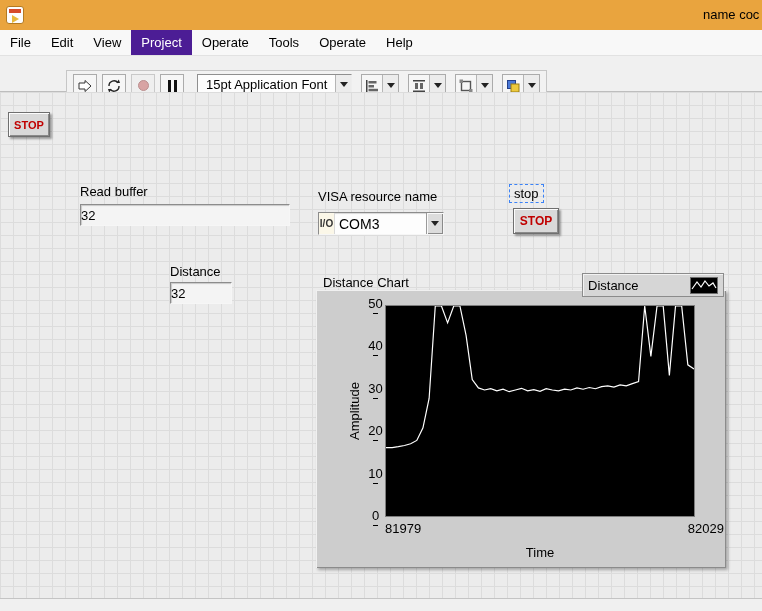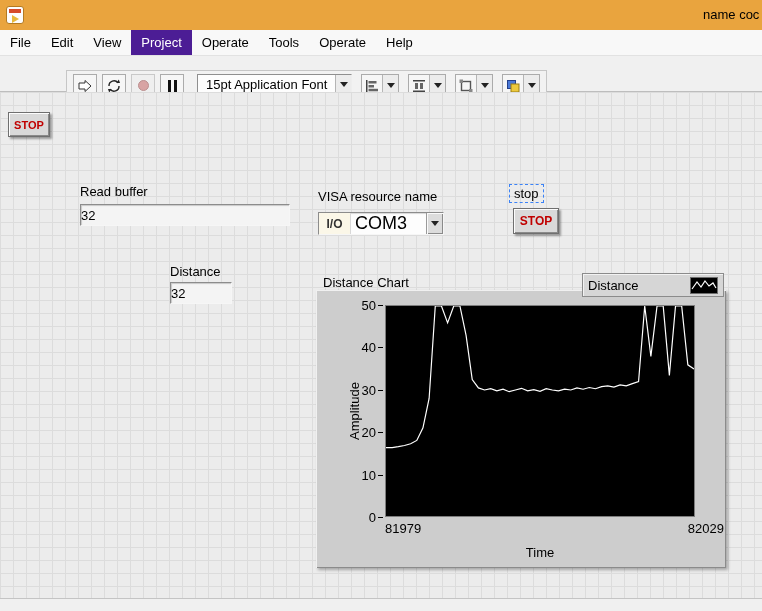--- a/index.html
+++ b/index.html
@@ -44,32 +44,32 @@
   .lv-label { position:absolute; font-size:13px; color:#000; white-space:nowrap; }
 
   .lv-button { position:absolute; background:#d9d9d9; border:1px solid #6f6f6f;
     box-shadow: inset 1px 1px 0 #fcfcfc, inset -1px -1px 0 #8a8a8a, 2px 2px 2px rgba(0,0,0,0.35);
     color:#c00000; font-weight:bold; display:flex; align-items:center; justify-content:center; cursor:default; }
 
   .lv-field { position:absolute; background:#f4f4f4; border:1px solid; border-color:#8c8c8c #f6f6f6 #f6f6f6 #8c8c8c;
     box-shadow: inset 1px 1px 1px rgba(0,0,0,0.18); font-size:13px; display:flex; align-items:center; }
 
   .visa-combo { position:absolute; display:flex; align-items:stretch; background:#fdfdfd; border:1px solid; border-color:#8c8c8c #f6f6f6 #f6f6f6 #8c8c8c; box-shadow: inset 1px 1px 1px rgba(0,0,0,0.15); }
-  .visa-io { width:32px; display:flex; align-items:center; justify-content:center; font-size:12px; font-weight:bold; color:#333; background:#fbf7e8; border-right:1px solid #d8d8d8; }
-  .visa-val { flex:1; display:flex; align-items:center; padding-left:4px; font-size:18px; }
+  .visa-io { width:16px; display:flex; align-items:center; justify-content:center; font-size:10px; font-weight:bold; color:#333; background:#fbf7e8; border-right:1px solid #d8d8d8; }
+  .visa-val { flex:1; display:flex; align-items:center; padding-left:4px; font-size:14px; }
   .visa-dd { width:17px; background:#dcdcdc; border-left:1px solid #9a9a9a; box-shadow: inset 1px 1px 0 #fafafa, inset -1px -1px 0 #8a8a8a; display:flex; align-items:center; justify-content:center; }
 
   .sel-label { border:1px dashed #3b82f6; padding:1px 4px; }
 
   
   .chart-frame { position:absolute; left:316px; top:198px; width:410px; height:278px; background:#cdcdcd;
     box-shadow: inset 1px 1px 0 #f0f0f0, inset -1px -1px 0 #8b8b8b, 2px 2px 3px rgba(0,0,0,0.3); }
   .chart-plot { position:absolute; left:69px; top:15px; width:310px; height:212px; background:#000; border:1px solid #7d7d7d; }
   .chart-plot svg { display:block; width:100%; height:100%; }
-  .ytick { position:absolute; left:20px; width:47px; height:18px; display:flex; justify-content:flex-end; align-items:center; gap:2px; font-size:13px; }
+  .ytick { position:absolute; left:36px; width:47px; height:18px; display:flex; justify-content:flex-end; align-items:center; gap:2px; font-size:13px;flex-direction:column; }
   .ytick .tickmark { display:inline-block; width:5px; height:1px; background:#000; }
   .xticks { position:absolute; left:69px; right:2px; top:231px; display:flex; justify-content:space-between; font-size:13px; }
   .x-axis-label { position:absolute; left:69px; width:310px; top:255px; text-align:center; font-size:13px; }
   .y-axis-label { position:absolute; left:38px; top:121px; transform:translate(-50%,-50%) rotate(-90deg); font-size:13px; white-space:nowrap; }
 
   .legend { position:absolute; left:582px; top:181px; width:142px; height:24px; background:#d6d6d6;
     border:1px solid #8b8b8b; box-shadow: inset 1px 1px 0 #f2f2f2; display:flex; align-items:center; padding:0 5px; z-index:2; }
   .legend .legend-text { flex:1; font-size:13px; }
   .legend .legend-swatch { width:28px; height:17px; background:#000; border:1px solid #6e6e6e; }
 

